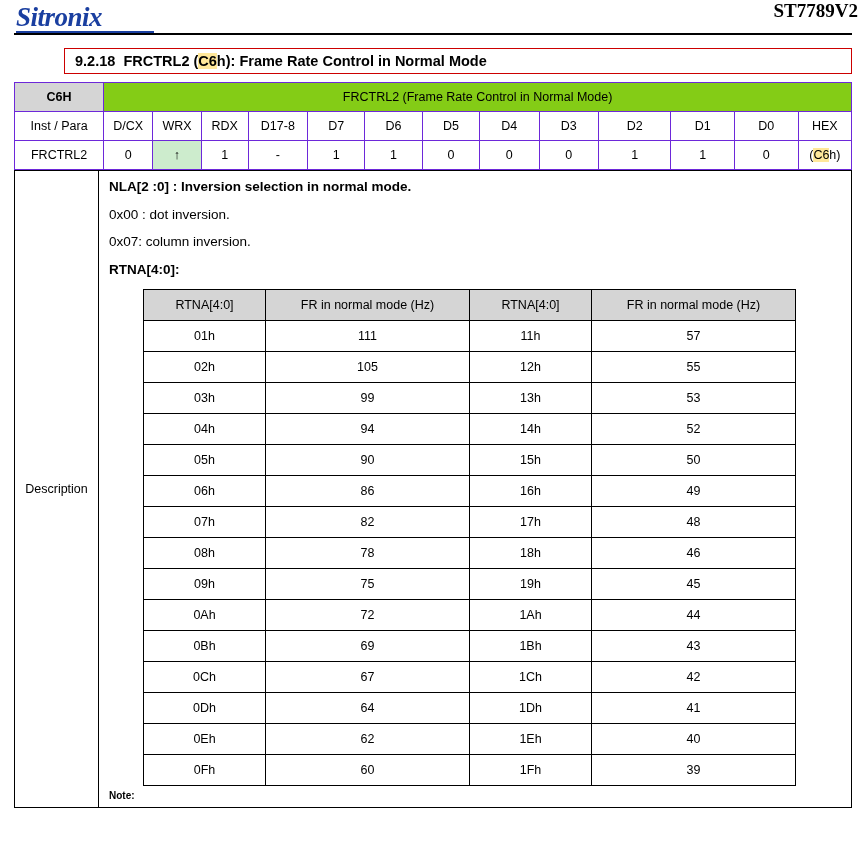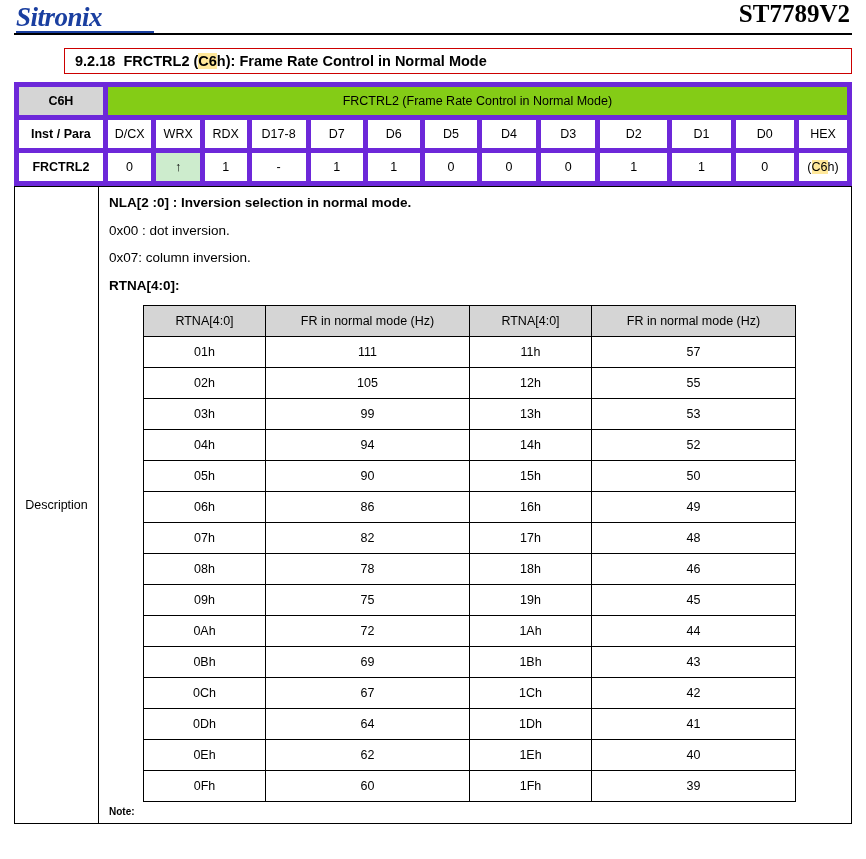--- a/index.html
+++ b/index.html
@@ -42,25 +42,25 @@
   .brand-underline {
     position: absolute;
     left: 16px;
     top: 31px;
     width: 138px;
     height: 3px;
     background: #1a3fa0;
   }
   .part-number {
     position: absolute;
-    right: 16px;
+    right: 8px;
     top: 0px;
     font-family: "Liberation Serif", serif;
     font-weight: bold;
-    font-size: 25px;
+    font-size: 19px;
     letter-spacing: 0px;
   }
   .header-rule {
     position: absolute;
     left: 14px;
     right: 14px;
     top: 33px;
     height: 2px;
     background: #000000;
   }
@@ -85,39 +85,38 @@
   }
 
   
   .reg-table {
     margin: 8px 14px 0 14px;
     border-collapse: collapse;
     width: calc(100% - 28px);
     table-layout: fixed;
   }
   .reg-table td {
-    border: 5px solid #6d28d9;
+    border: 1px solid #6d28d9;
     text-align: center;
     vertical-align: middle;
     font-size: 12.5px;
     height: 28px;
     padding: 0 2px;
   }
   .reg-head-left {
     background: #d5d5d5;
     font-weight: bold;
     font-size: 13px;
   }
   .reg-head-right {
     background: #84cc16;
     font-size: 12.5px;
   }
   .row-label {
     font-size: 12.5px;
-    font-weight: bold;
   }
   .green {
     background: #cdeccd;
   }
   .arrow {
     font-size: 13px;
   }
   .sup {
     font-size: 9px;
     vertical-align: super;

